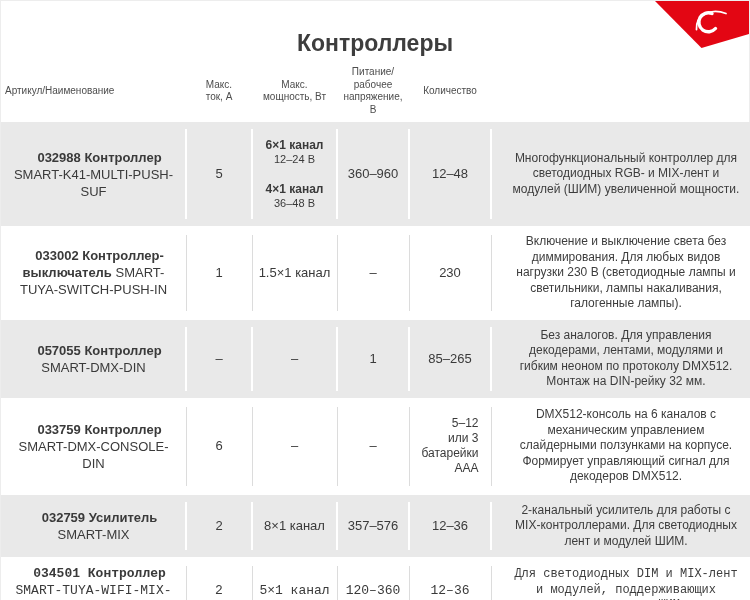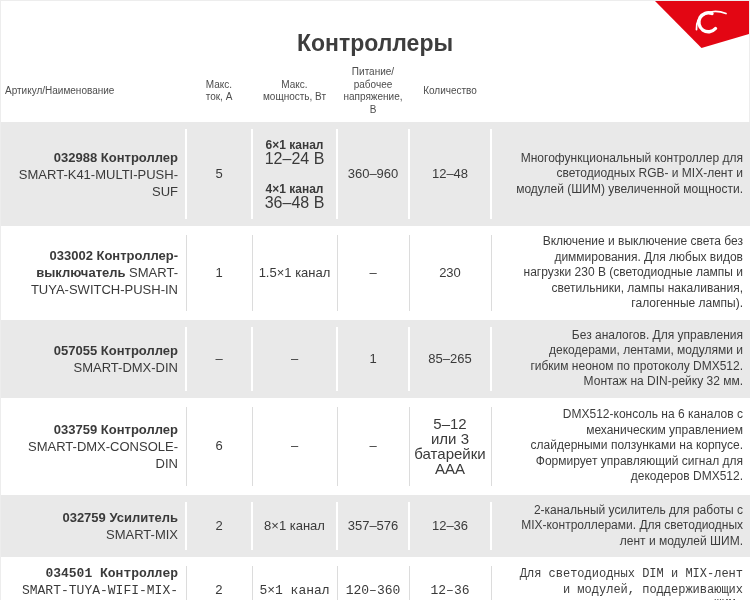--- a/index.html
+++ b/index.html
@@ -15,44 +15,44 @@
 
   
   .tbl { width:750px; }
   .row { display:grid; grid-template-columns:185px 66px 85px 72px 82px 260px; position:relative; }
   .row.hdr { height:64px; font-size:10px; line-height:12.5px; color:#4d4d4d; }
   .row.g { background:#e9e9e9; }
   .row.w { background:#ffffff; }
   .tbl { border-bottom:1px solid #dddddd; }
 
   .cell { position:relative; display:flex; flex-direction:column; align-items:center; justify-content:center; text-align:center; padding:8px 4px; }
-  .cell.left { align-items:flex-start; text-align:right; }
+  .cell.left { align-items:flex-start; text-align:center; }
   .c-article { padding-left:8px; padding-right:8px; }
   .c-feat { padding-left:18px; padding-right:8px; }
 
   .row.g .cell + .cell::before { content:""; position:absolute; left:-1px; top:7px; bottom:7px; width:2px; background:#ffffff; }
   .row.w .cell + .cell::before { content:""; position:absolute; left:0; top:9px; bottom:9px; width:1px; background:#dcdcdc; }
 
   .row.r1 { min-height:76px; }
   .row.r2 { min-height:93px; }
   .row.r3 { min-height:69px; }
   .row.r4 { min-height:97px; }
   .row.r5 { min-height:57px; }
   .row.r6 { min-height:65px;font-family:Liberation Mono, monospace; }
 
   .article { font-size:13px; line-height:17px; color:#3a3a3a; }
   .b { font-weight:bold;margin-left:12px; }
   .num { font-size:13px; line-height:16px; }
   .feat { font-size:12px; line-height:15.5px; color:#3d3d3d; }
   .pre { white-space:pre-line; }
-  .small { font-size:15px; line-height:15px; }
+  .small { font-size:12px; line-height:15px;text-align:right; }
 
   .cur-group { margin:8px 0; }
   .cur-group .cg-l { display:block; font-weight:bold; font-size:12px; line-height:14px; }
-  .cur-group .cg-r { display:block; font-size:16px; line-height:14px; }
+  .cur-group .cg-r { display:block; font-size:11px; line-height:14px; }
 </style>
 </head>
 <body>
 
 <div class="page">
 
   <svg class="corner-logo" viewBox="0 0 94 47" xmlns="http://www.w3.org/2000/svg">
     <polygon points="0,0 94,0 94,33 46.5,47" fill="#e30613"></polygon>
     <path d="M57 12.5 a9.5 9.5 0 1 0 3.5 15" fill="none" stroke="#ffffff" stroke-width="3.4" stroke-linecap="round"></path>
     <path d="M41.5 28.5 C40.5 14 56 6.5 71 12.5" fill="none" stroke="#ffffff" stroke-width="1.8" stroke-linecap="round"></path>

